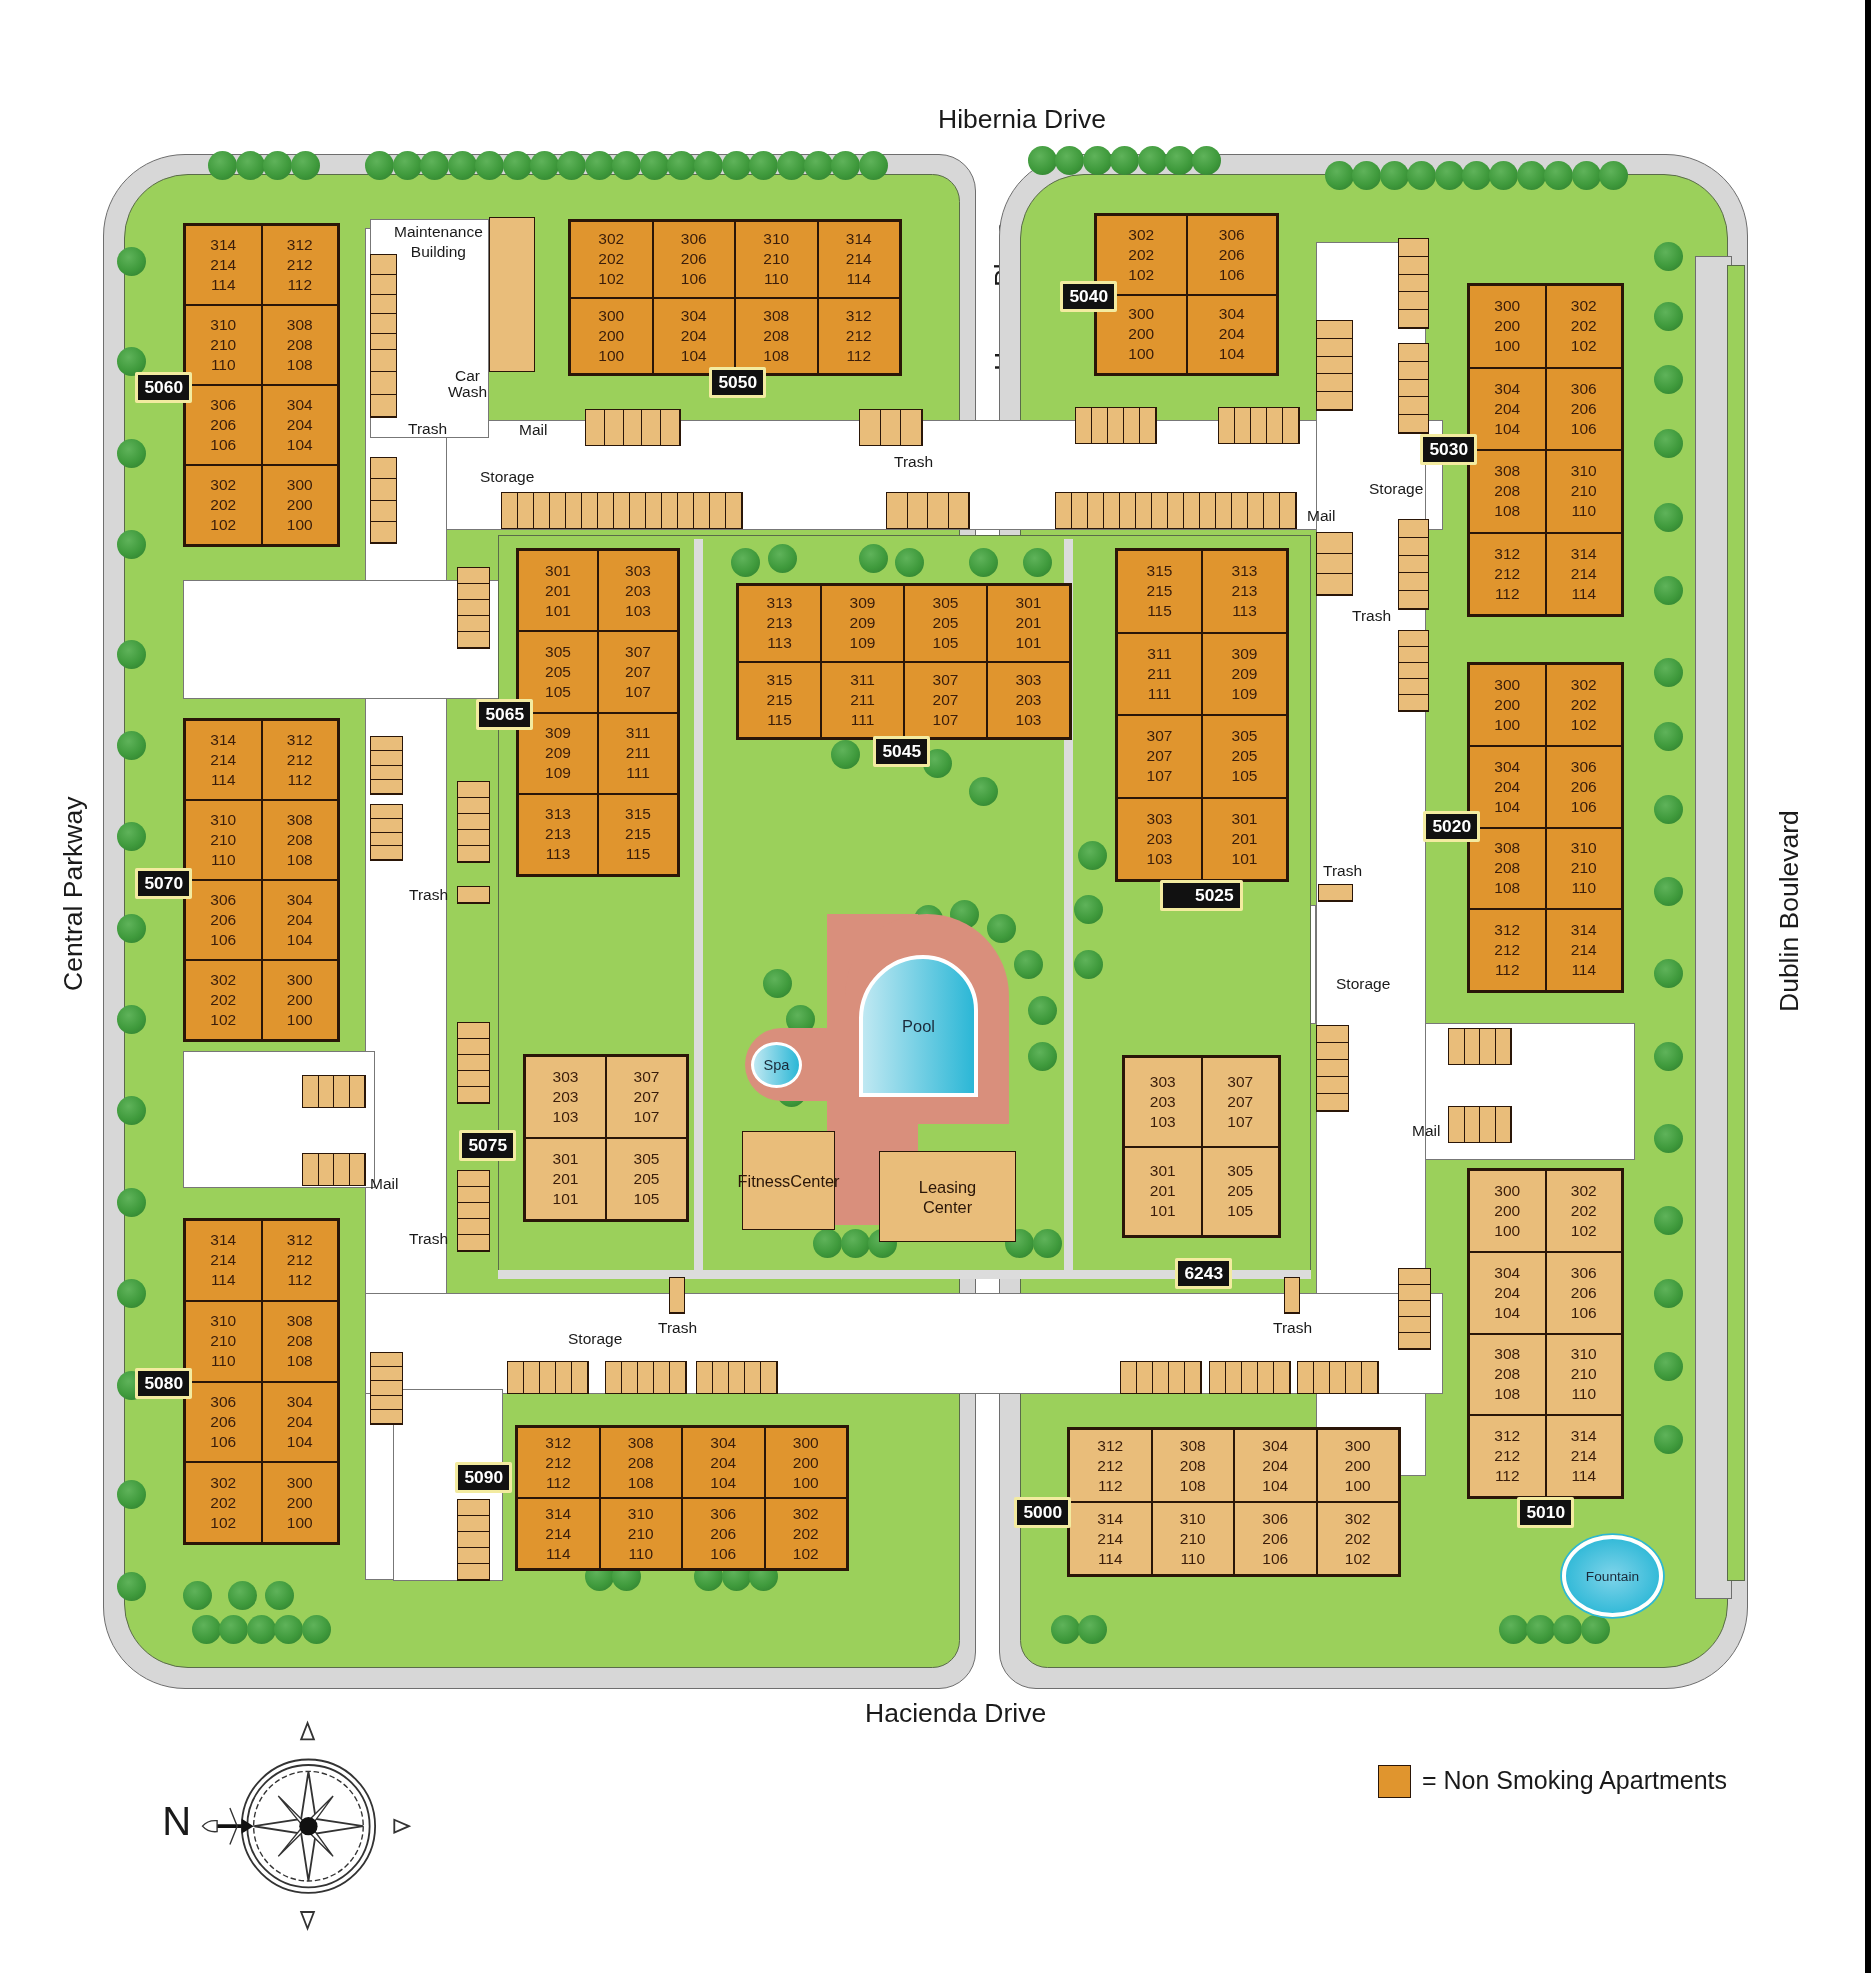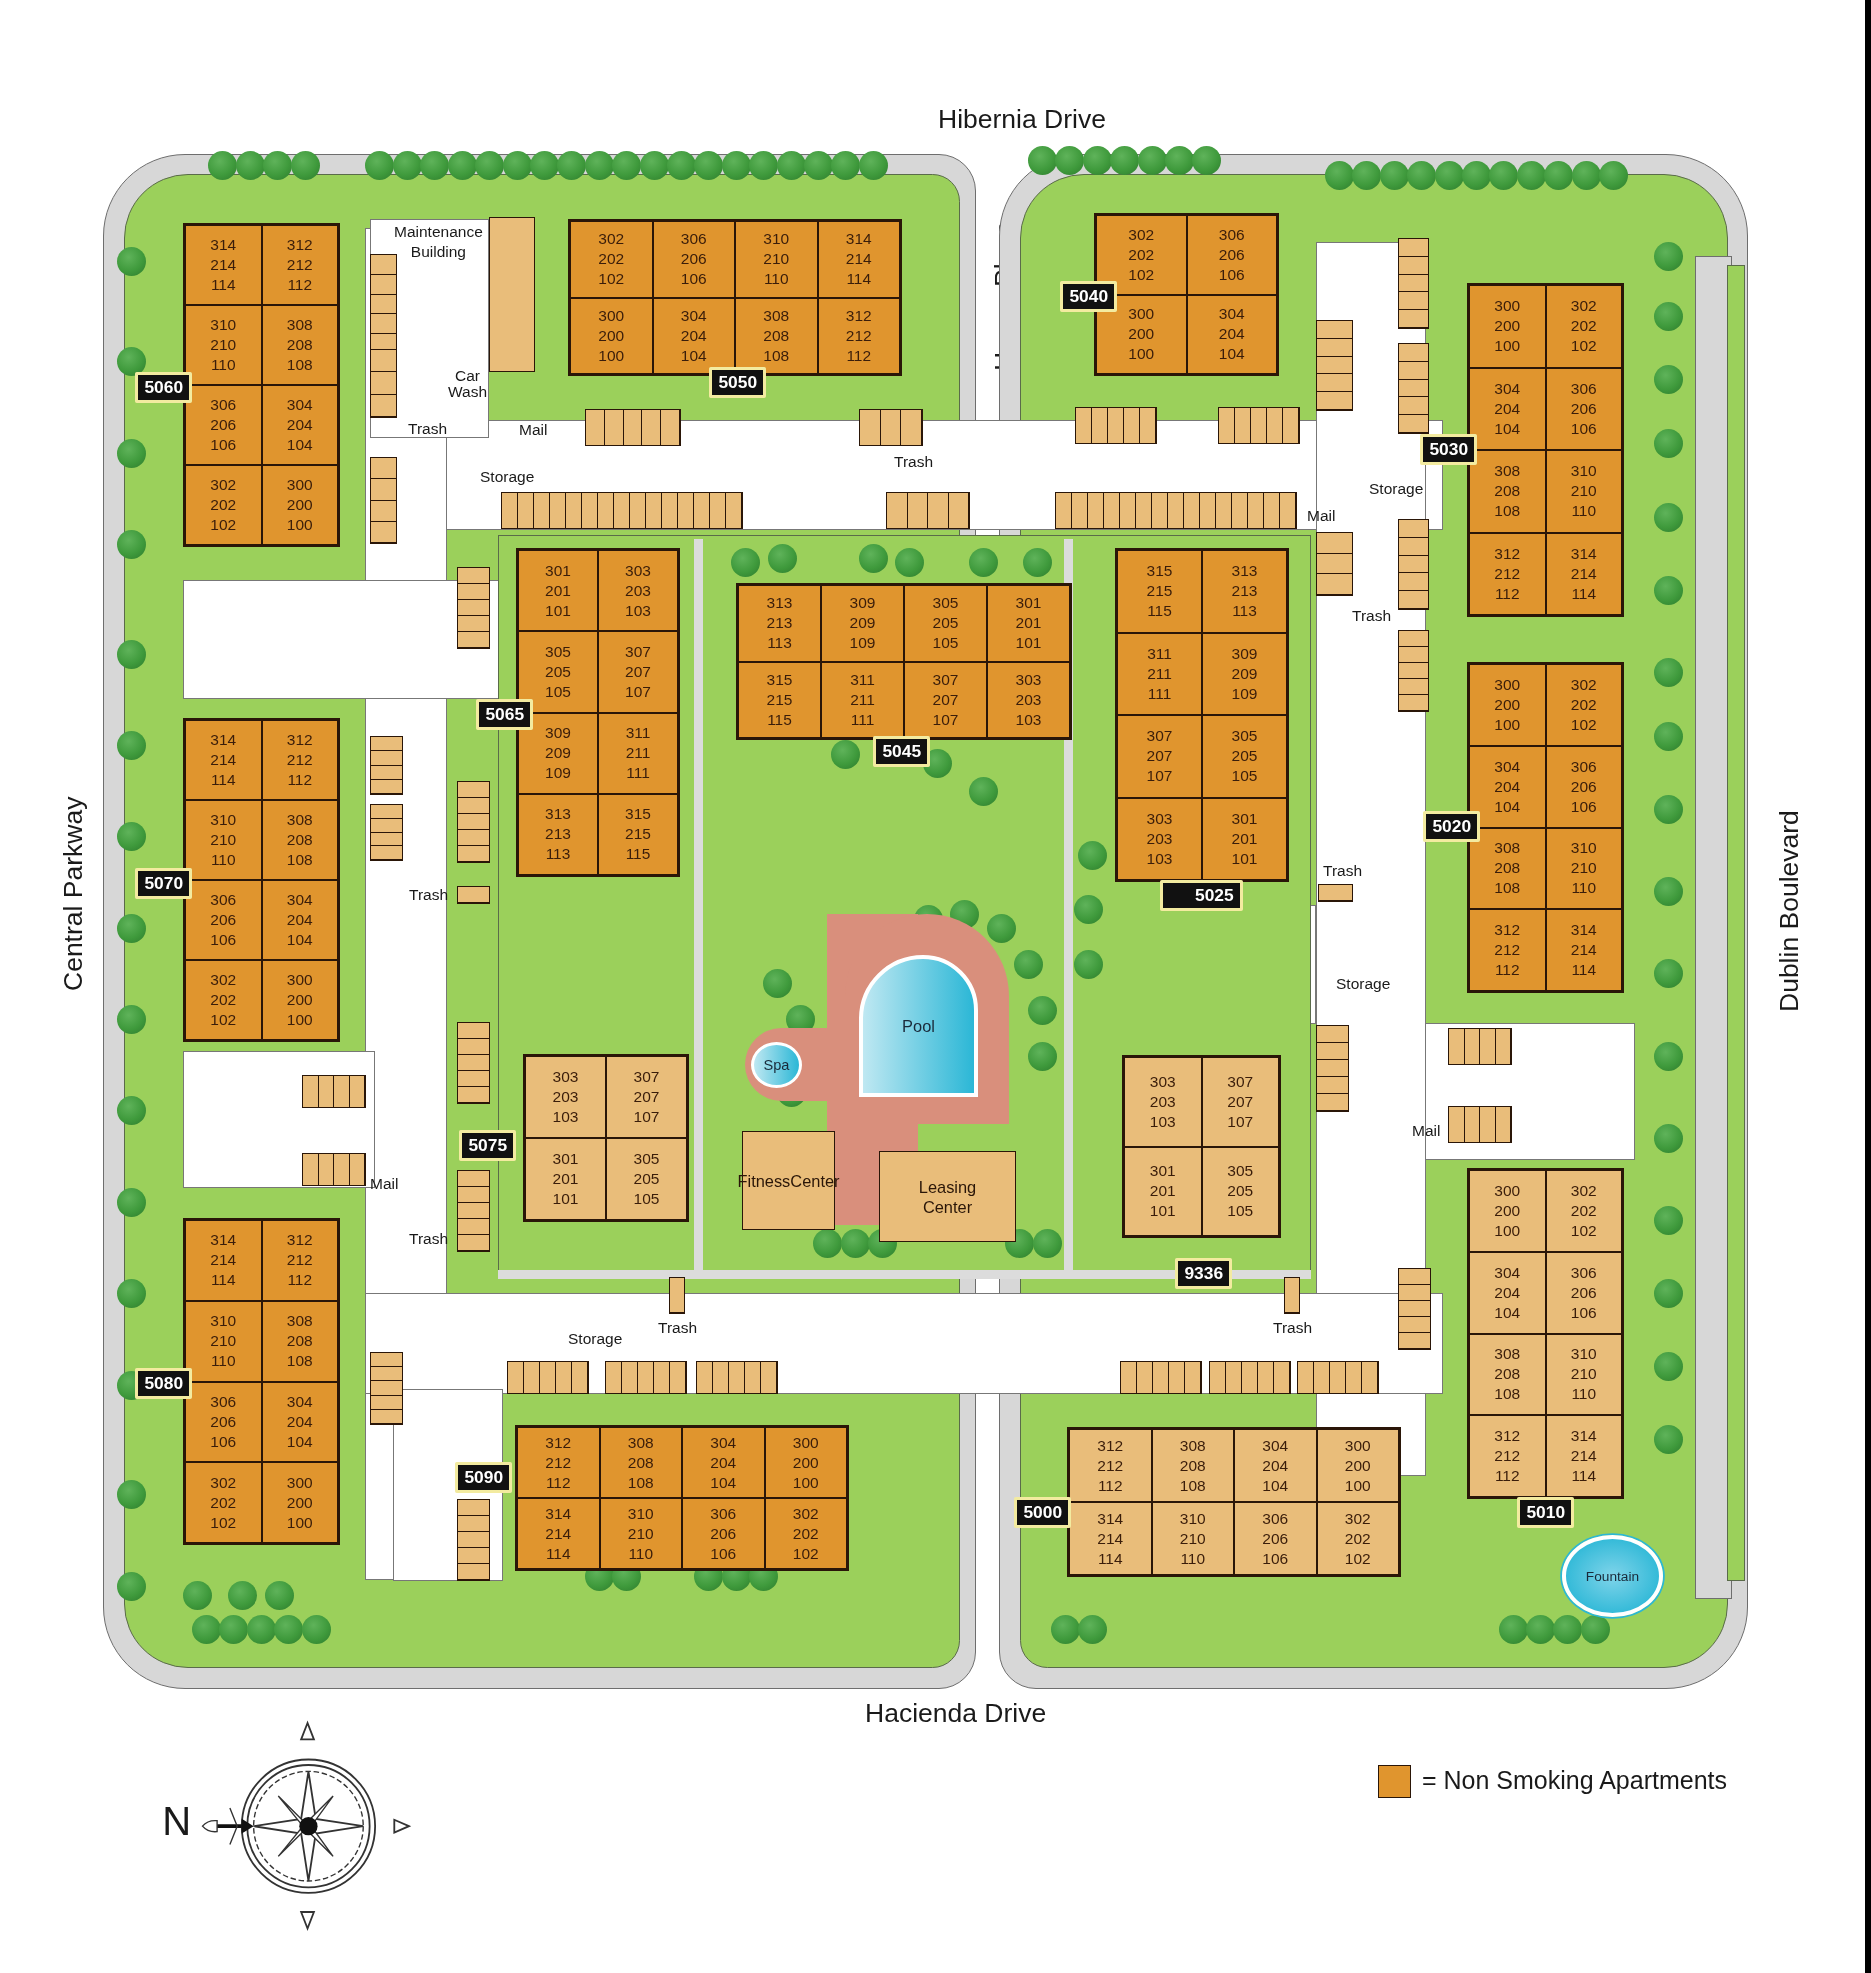--- a/index.html
+++ b/index.html
@@ -883,21 +883,21 @@
       <span>301</span>
       <span>201</span>
       <span>101</span>
     </div>
   <div class="unit">
       <span>305</span>
       <span>205</span>
       <span>105</span>
     </div>
 </div>
-<div class="badge" style="left:1175px; top:1258px;">9336</div>
+<div class="badge" style="left:1175px; top:1258px;">6243</div>
 
 <div class="bldg ns" style="left:183px; top:1218px; width:157px; height:327px; grid-template-columns:1fr 1fr; grid-template-rows:repeat(4,1fr);">
   <div class="unit">
       <span>314</span>
       <span>214</span>
       <span>114</span>
     </div>
   <div class="unit">
       <span>312</span>
       <span>212</span>

